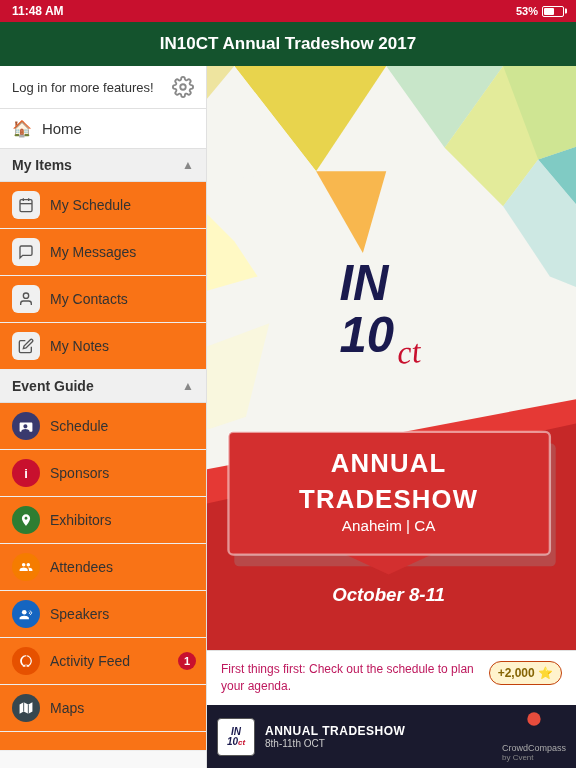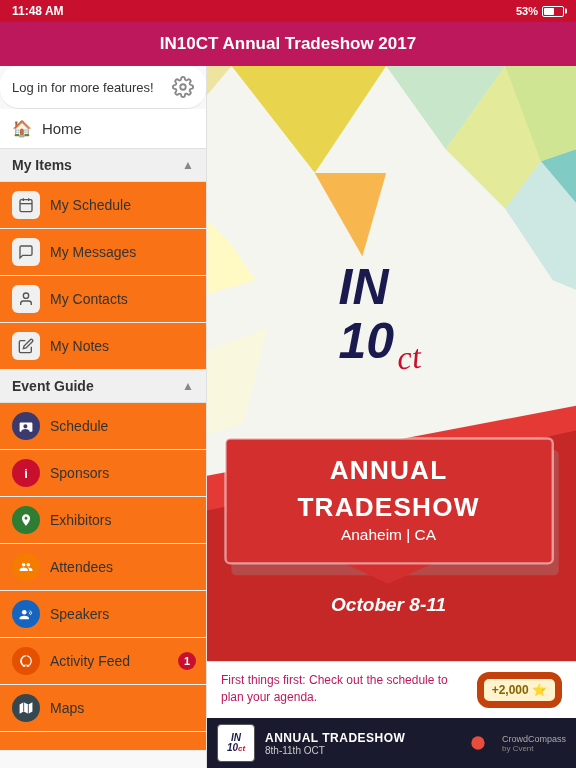--- a/index.html
+++ b/index.html
@@ -25,21 +25,21 @@
       font-weight: 600;
     }
     .status-bar-center { position: absolute; left: 50%; transform: translateX(-50%); font-size: 12px; font-weight: 600; color: white; }
     .status-right { display: flex; align-items: center; gap: 4px; font-size: 11px; }
     .battery { width: 22px; height: 11px; border: 1.5px solid white; border-radius: 2px; position: relative; display: inline-flex; align-items: center; padding: 1px; }
     .battery::after { content: ''; width: 2px; height: 5px; background: white; position: absolute; right: -4px; top: 50%; transform: translateY(-50%); border-radius: 0 1px 1px 0; }
     .battery-fill { width: 53%; height: 100%; background: white; border-radius: 1px; }
 
     
     .app-header {
-      background: #be185d;
+      background: #14532d;
       color: white;
       text-align: center;
       padding: 8px;
       font-size: 17px;
       font-weight: 600;
       height: 44px;
       display: flex;
       align-items: center;
       justify-content: center;
     }
@@ -61,21 +61,20 @@
     }
 
     
     .login-bar {
       display: flex;
       align-items: center;
       justify-content: space-between;
       padding: 10px 12px;
       border-bottom: 1px solid #e0e0e0;
       background: white;
-      border-radius: 19px;
     }
     .login-text { font-size: 13px; color: #333; }
     .gear-icon { width: 22px; height: 22px; color: #888; }
 
     
     .home-item {
       display: flex;
       align-items: center;
       padding: 10px 12px;
       border-bottom: 1px solid #e0e0e0;
@@ -188,21 +187,21 @@
       padding: 10px 14px;
       display: flex;
       align-items: flex-start;
       justify-content: space-between;
     }
     .welcome-text { flex: 1; }
     .welcome-title { font-size: 15px; font-weight: 600; color: #333; margin-bottom: 3px; }
     .welcome-body { font-size: 12px; color: #be185d; line-height: 1.4; }
     .points-badge {
       background: #fff3cd;
-      border: 7px solid #c2410c;
+      border: 1px solid #c2410c;
       border-radius: 12px;
       padding: 4px 8px;
       font-size: 12px;
       font-weight: 600;
       color: #856404;
       white-space: nowrap;
       margin-left: 8px;
     }
     .star { color: #ffc107; }
 
@@ -229,20 +228,21 @@
       justify-content: center;
       background: white;
     }
     .bottom-event-title { font-weight: 700; font-size: 12px; color: white; letter-spacing: 0.5px; }
     .bottom-event-dates { font-size: 10px; color: #ccc; }
     .crowdcompass-logo {
       margin-left: auto;
       display: flex;
       align-items: center;
       gap: 16px;
+      flex-direction: column;
     }
   </style>
 </head>
 <body>
 
 <div class="status-bar">
   <span>11:48 AM</span>
   <span class="status-bar-center"></span>
   <div class="status-right">
     <span>53%</span>

